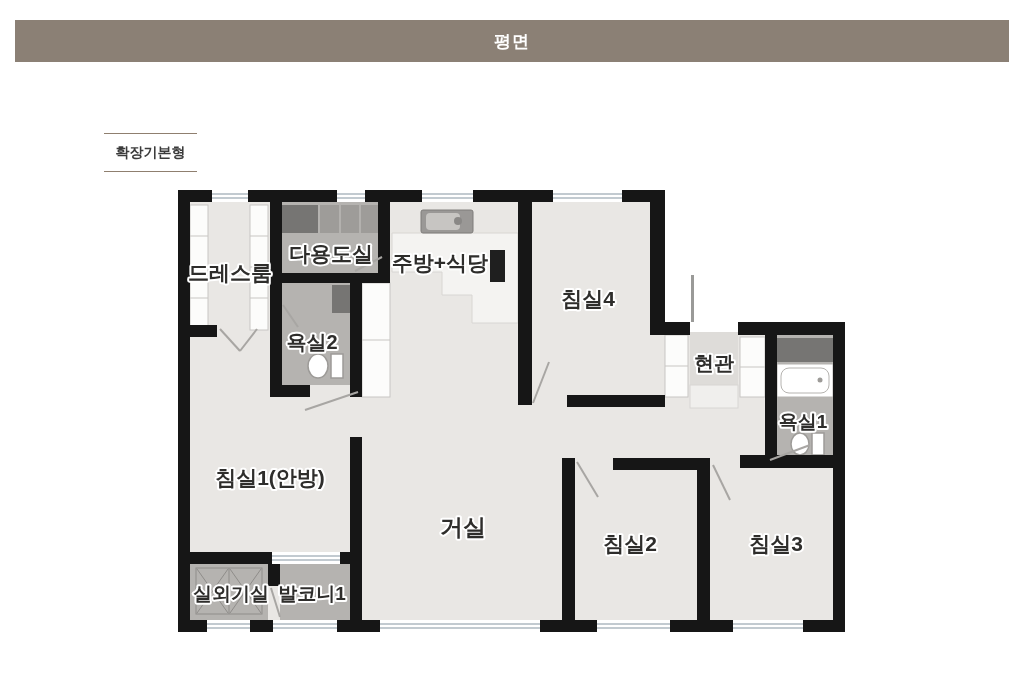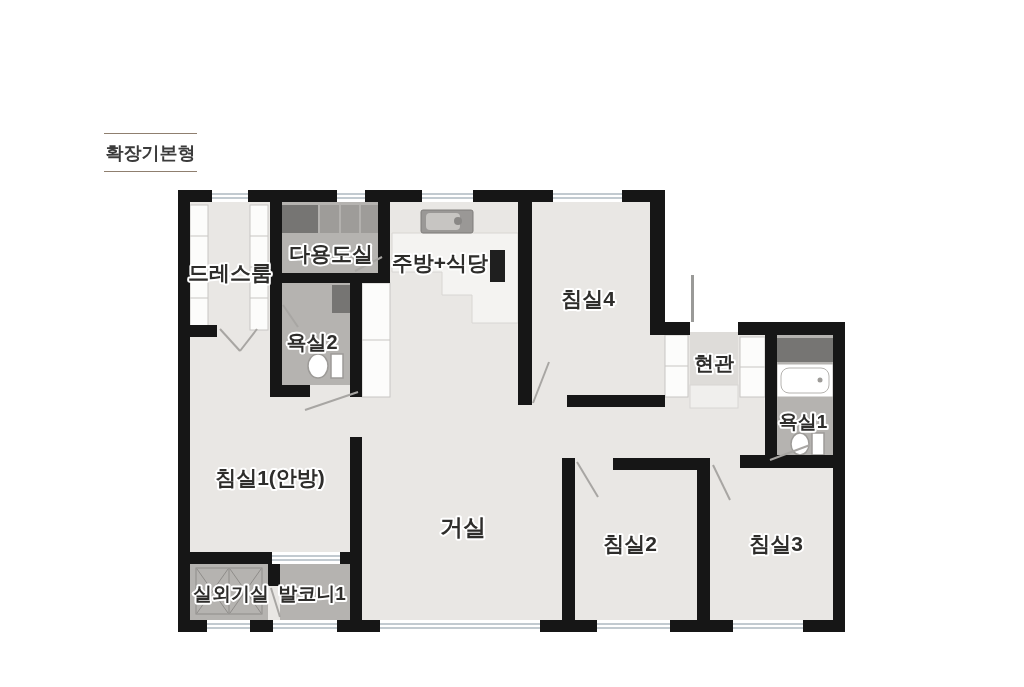--- a/index.html
+++ b/index.html
@@ -11,21 +11,21 @@
   }
   html,body{margin:0;padding:0;background:var(--page-bg);}
   #stage{position:relative;width:1024px;height:687px;background:var(--page-bg);
     overflow:hidden;font-family:"Liberation Sans",sans-serif;}
   .header-bar{position:absolute;left:15px;top:20px;width:994px;height:42px;
     background:var(--header-bg);display:flex;align-items:center;justify-content:center;}
   .header-bar .title{color:var(--header-text);font-size:17px;font-weight:700;letter-spacing:1px;}
   .plan-type{position:absolute;left:104px;top:133px;width:93px;height:37px;
     border-top:1px solid var(--type-border);border-bottom:1px solid var(--type-border);
     display:flex;align-items:center;justify-content:center;
-    font-size:18px;font-weight:700;color:#3b3b3b;}
+    font-size:14px;font-weight:700;color:#3b3b3b;}
   svg{position:absolute;left:0;top:0;}
   .wall{fill:var(--wall);}
   .floor{fill:var(--floor);}
   .wet{fill:var(--wet-floor);}
   .dark{fill:var(--dark-cabinet);}
   .closet{fill:var(--closet-white);stroke:var(--closet-edge);stroke-width:1;}
   .closet-line{stroke:var(--closet-edge);stroke-width:1;}
   .counter{fill:var(--counter);stroke:#d8d6d3;stroke-width:1;}
   .winrect{fill:#ffffff;}
   .winline{stroke:var(--window-line);stroke-width:1.5;}
@@ -34,20 +34,23 @@
   .fixture{fill:#ffffff;stroke:#9d9b98;stroke-width:1.5;}
   #room-labels text{font-family:"Liberation Sans",sans-serif;font-weight:700;
     fill:var(--label-text);stroke:#ffffff;stroke-width:4px;paint-order:stroke;
     stroke-linejoin:round;text-anchor:middle;}
 </style>
 </head>
 <body>
 
 <div id="stage">
 
+  <div class="header-bar">
+    <span class="title">평면</span>
+  </div>
 
   <div class="plan-type">확장기본형</div>
 
   <svg width="1024" height="687" viewBox="0 0 1024 687">
 
     <g>
       <rect class="floor" x="190" y="202" width="460" height="418"></rect>
       <rect class="floor" x="650" y="335" width="183" height="285"></rect>
     </g>
 

